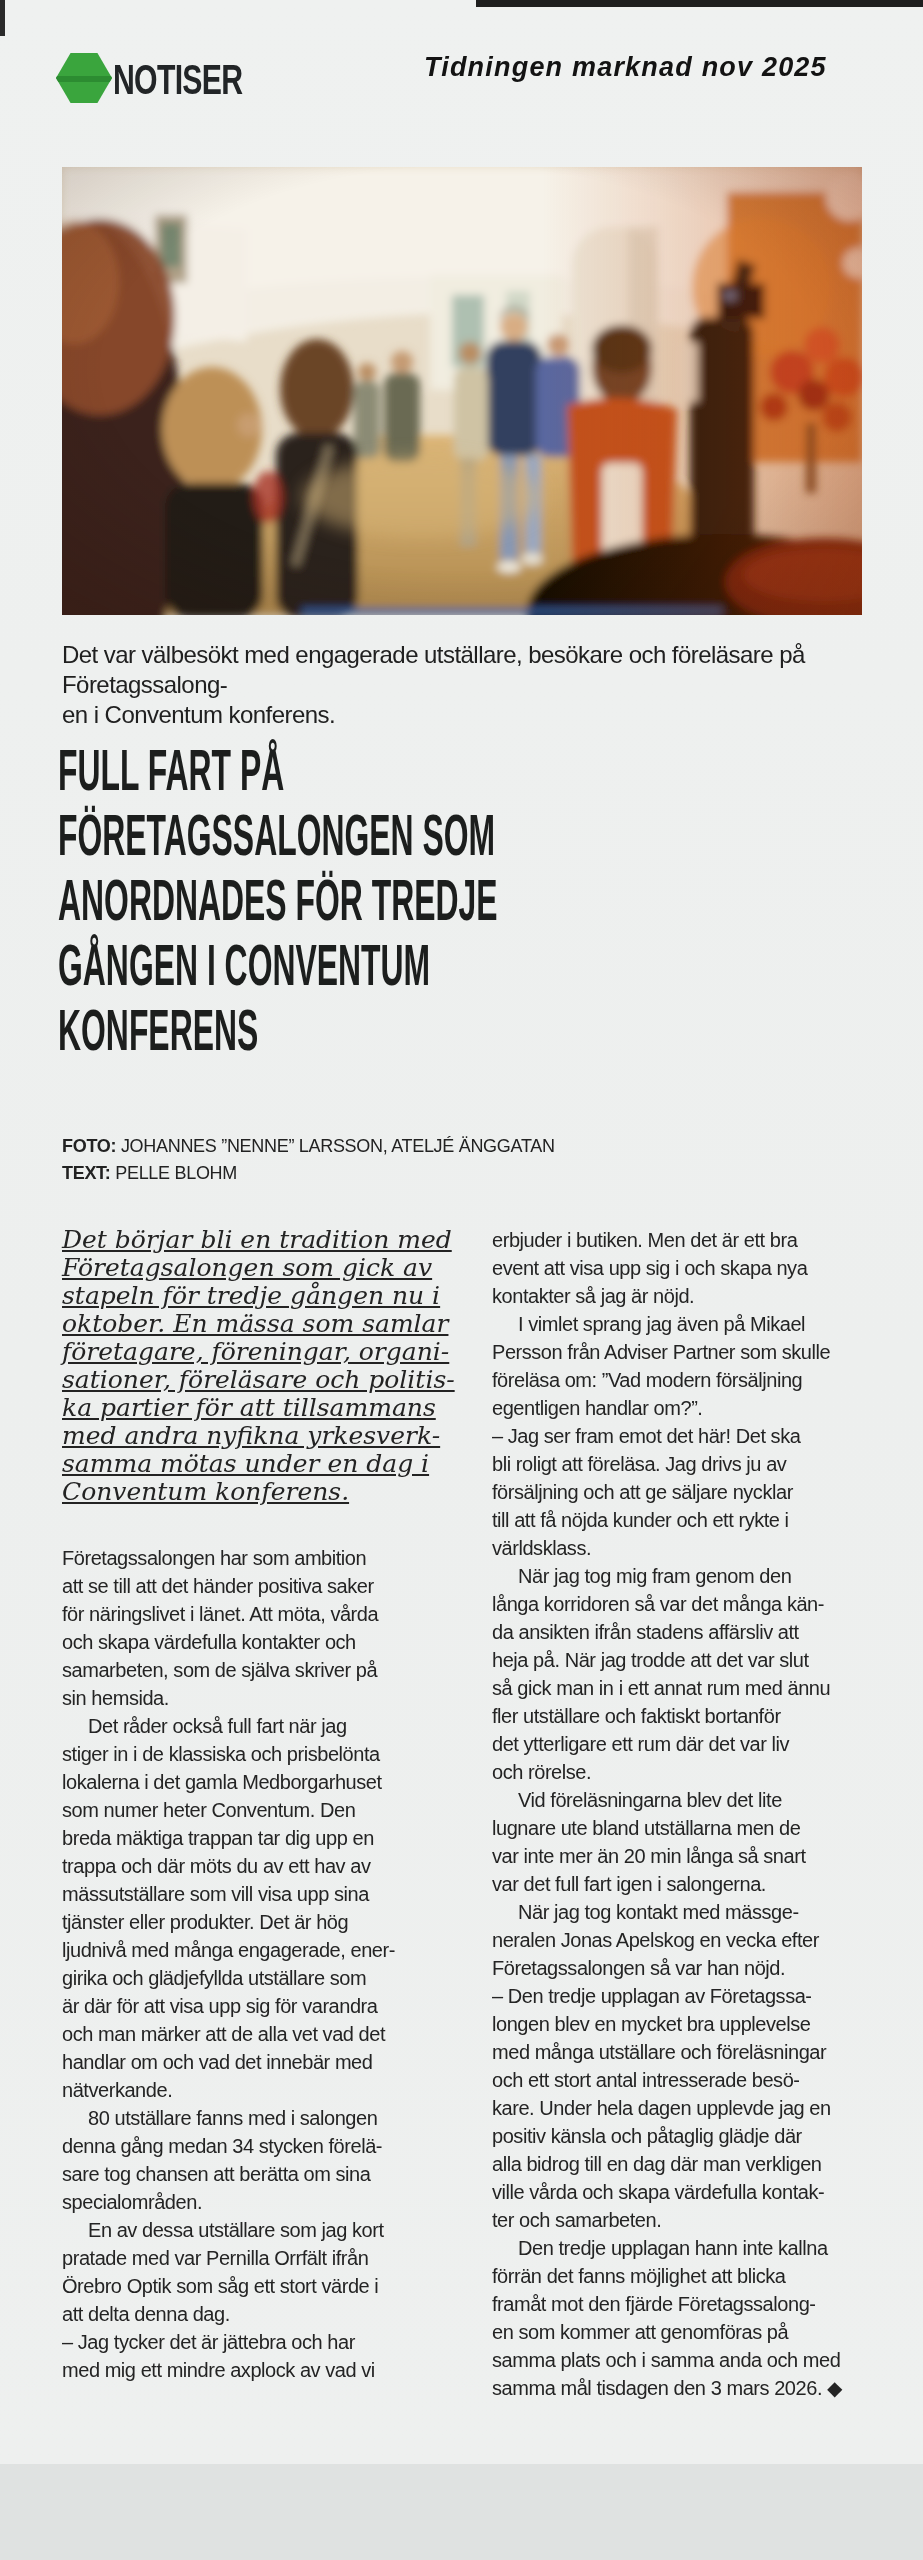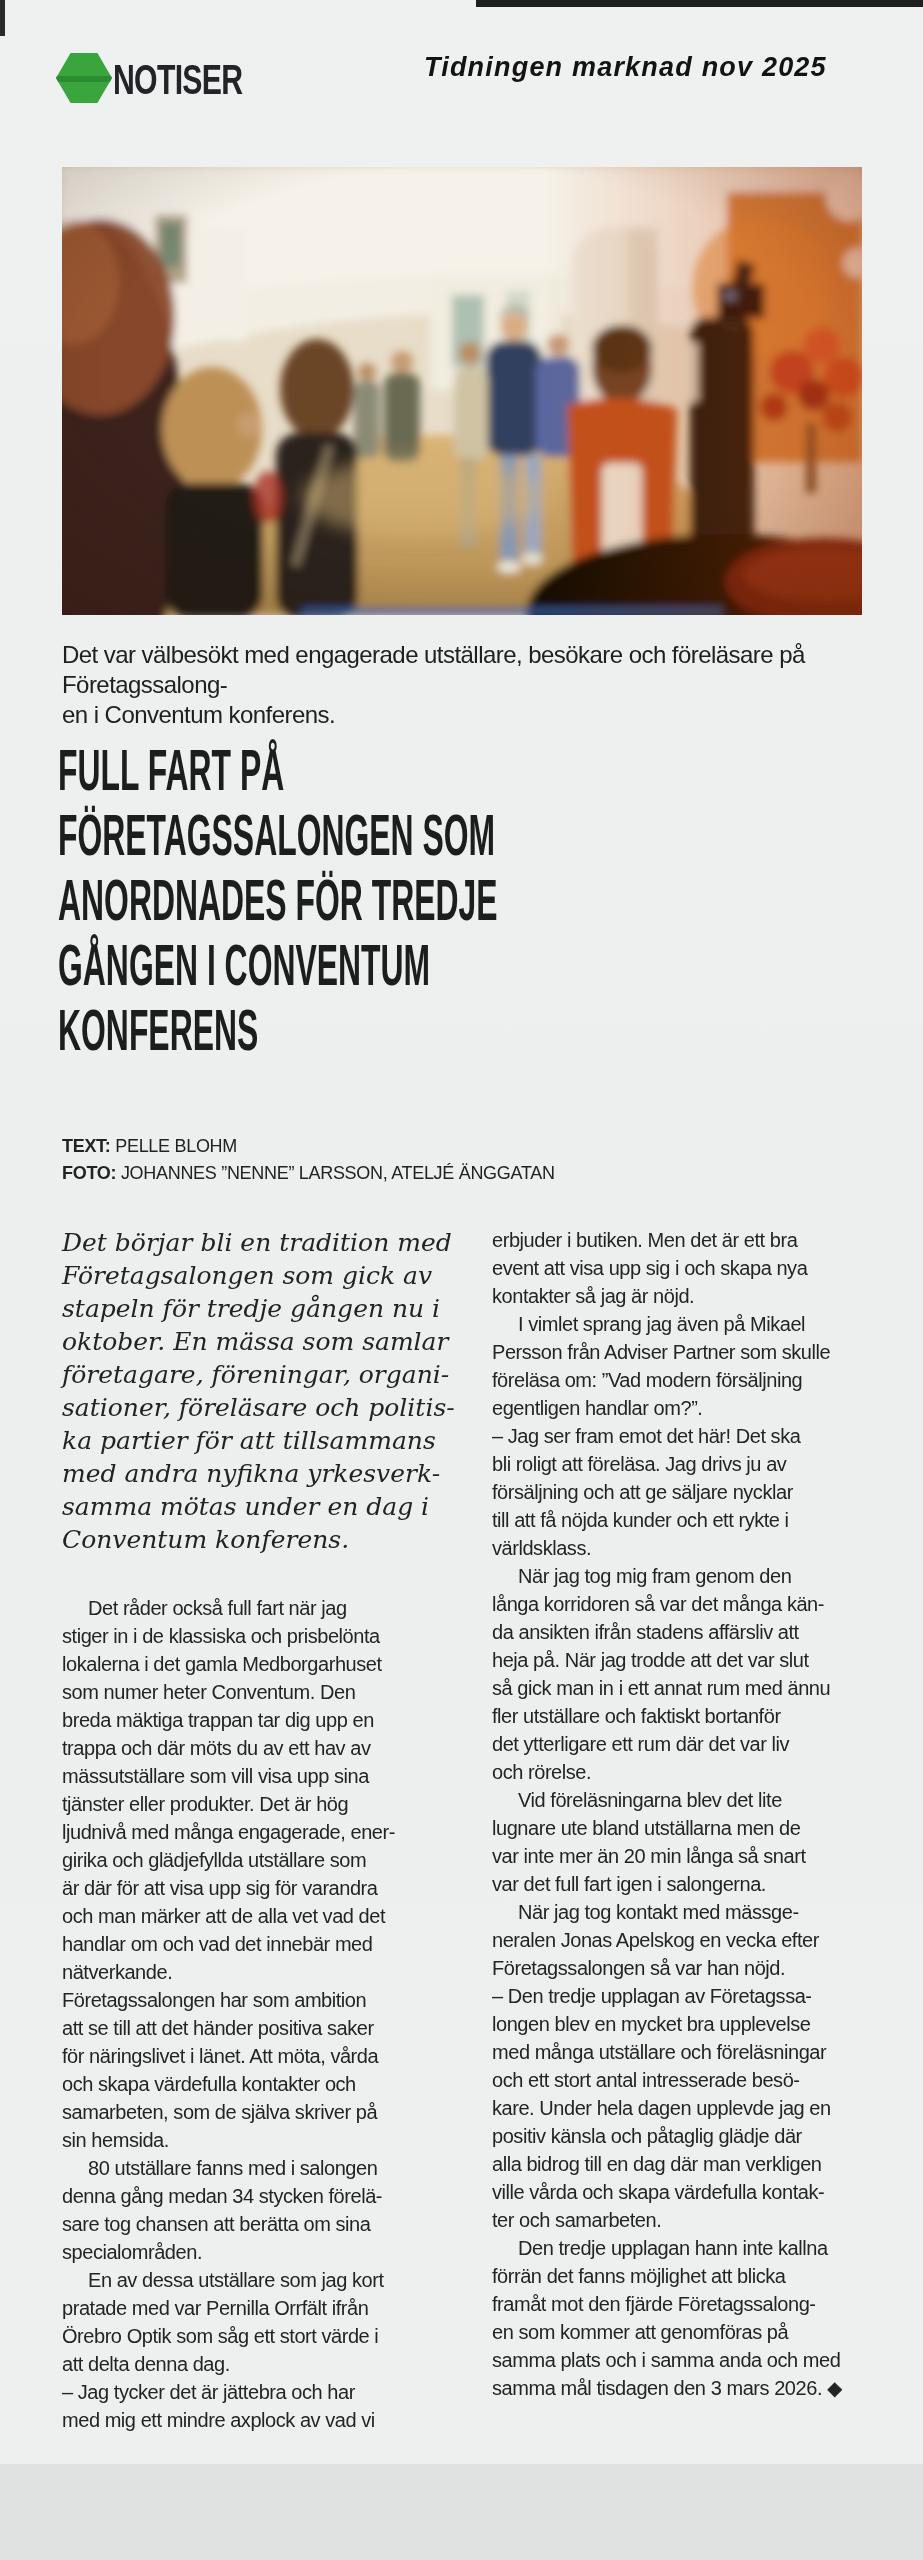--- a/index.html
+++ b/index.html
@@ -28,22 +28,22 @@
   .headline{position:absolute;left:58px;top:737px;width:900px;font-size:58px;font-weight:700;
             line-height:65px;color:#1c1e1d;transform:scaleX(.55);transform-origin:left top;
             white-space:pre-line;letter-spacing:0;}
   
   .byline{position:absolute;left:62px;top:1133px;font-size:18px;line-height:27px;color:#222;letter-spacing:-.3px;}
   .byline b{font-weight:700;}
   
   .col{position:absolute;top:1226px;width:434px;}
   .col-left{left:62px;}
   .col-right{left:492px;}
-  .lead{font-family:"DejaVu Serif",serif;font-style:italic;font-size:25px;line-height:33px;
-        color:#232323;margin:0 0 38px 0;white-space:pre-line;}
+  .lead{font-family:"DejaVu Serif",serif;font-style:italic;font-size:25px;line-height:28px;
+        color:#232323;margin:0 0 38px 0;white-space:pre-line;text-decoration:underline;}
   .bodyp{margin:0;font-size:20px;line-height:28px;letter-spacing:-.45px;color:#242424;white-space:pre-line;}
   .indent{text-indent:26px;}
   
   .foot-hex{position:absolute;left:10px;top:2490px;width:54px;height:48px;background:#161616;
             display:flex;align-items:center;justify-content:center;}
   .foot-hex span{color:#f2f2f2;font-size:24px;font-weight:700;}
   .foot-name{position:absolute;left:72px;top:2502px;font-family:"Liberation Serif",serif;font-weight:700;
              font-size:18px;color:#151515;transform:scaleX(.82);transform-origin:left top;white-space:nowrap;}
 </style>
 </head>
@@ -164,55 +164,55 @@
   <div class="caption">Det var välbesökt med engagerade utställare, besökare och föreläsare på Företagssalong-
 en i Conventum konferens.</div>
 
   <h1 class="headline" style="margin:0;">FULL FART PÅ
 FÖRETAGSSALONGEN SOM
 ANORDNADES FÖR TREDJE
 GÅNGEN I CONVENTUM
 KONFERENS</h1>
 
   <div class="byline">
+    <div><b>FOTO:</b> <span>JOHANNES ”NENNE” LARSSON, ATELJÉ ÄNGGATAN</span></div>
     <div><b>TEXT:</b> <span>PELLE BLOHM</span></div>
-    <div><b>FOTO:</b> <span>JOHANNES ”NENNE” LARSSON, ATELJÉ ÄNGGATAN</span></div>
   </div>
 
   <div class="col col-left">
     <p class="lead">Det börjar bli en tradition med
 Företagsalongen som gick av
 stapeln för tredje gången nu i
 oktober. En mässa som samlar
 företagare, föreningar, organi-
 sationer, föreläsare och politis-
 ka partier för att tillsammans
 med andra nyfikna yrkesverk-
 samma mötas under en dag i
 Conventum konferens.</p>
+    <p class="bodyp">Företagssalongen har som ambition
+att se till att det händer positiva saker
+för näringslivet i länet. Att möta, vårda
+och skapa värdefulla kontakter och
+samarbeten, som de själva skriver på
+sin hemsida.</p>
     <p class="bodyp indent">Det råder också full fart när jag
 stiger in i de klassiska och prisbelönta
 lokalerna i det gamla Medborgarhuset
 som numer heter Conventum. Den
 breda mäktiga trappan tar dig upp en
 trappa och där möts du av ett hav av
 mässutställare som vill visa upp sina
 tjänster eller produkter. Det är hög
 ljudnivå med många engagerade, ener-
 girika och glädjefyllda utställare som
 är där för att visa upp sig för varandra
 och man märker att de alla vet vad det
 handlar om och vad det innebär med
 nätverkande.</p>
-    <p class="bodyp">Företagssalongen har som ambition
-att se till att det händer positiva saker
-för näringslivet i länet. Att möta, vårda
-och skapa värdefulla kontakter och
-samarbeten, som de själva skriver på
-sin hemsida.</p>
     <p class="bodyp indent">80 utställare fanns med i salongen
 denna gång medan 34 stycken förelä-
 sare tog chansen att berätta om sina
 specialområden.</p>
     <p class="bodyp indent">En av dessa utställare som jag kort
 pratade med var Pernilla Orrfält ifrån
 Örebro Optik som såg ett stort värde i
 att delta denna dag.</p>
     <p class="bodyp">– Jag tycker det är jättebra och har
 med mig ett mindre axplock av vad vi</p>

